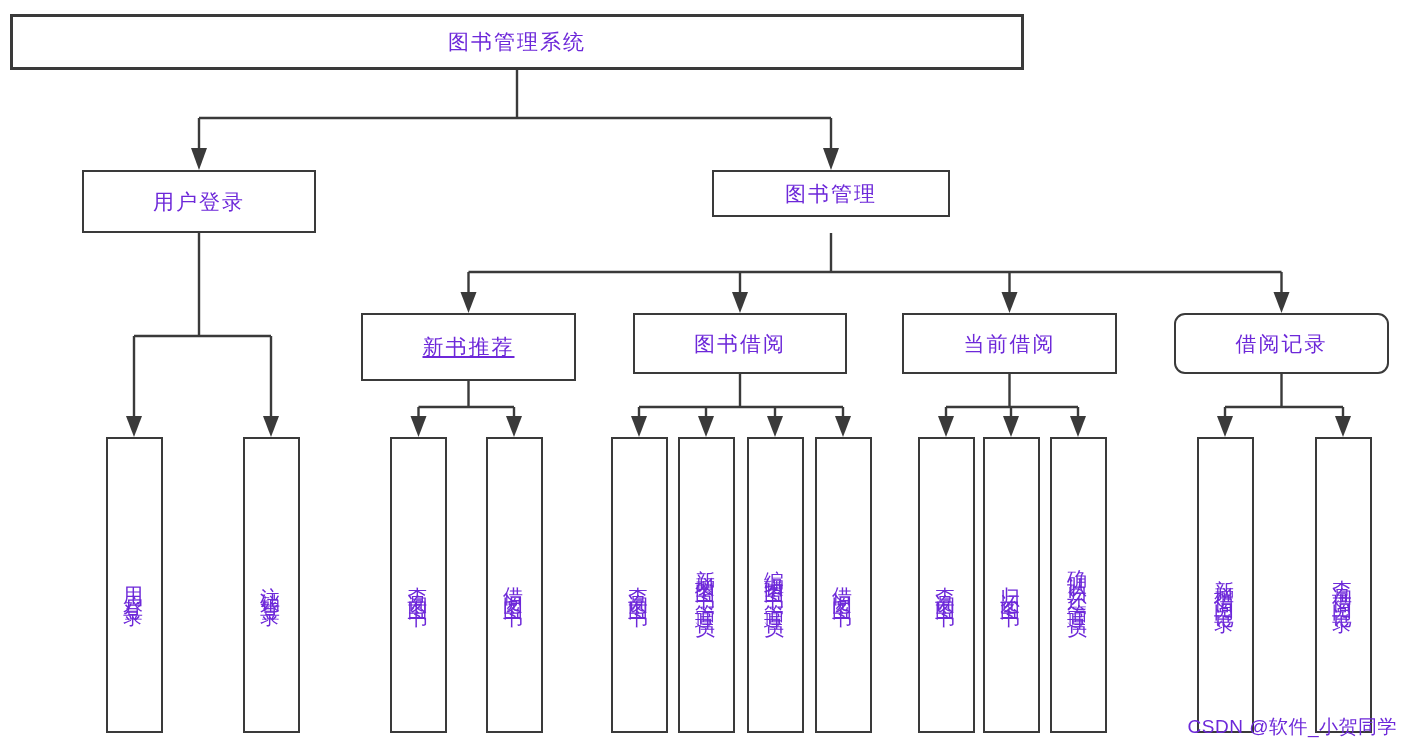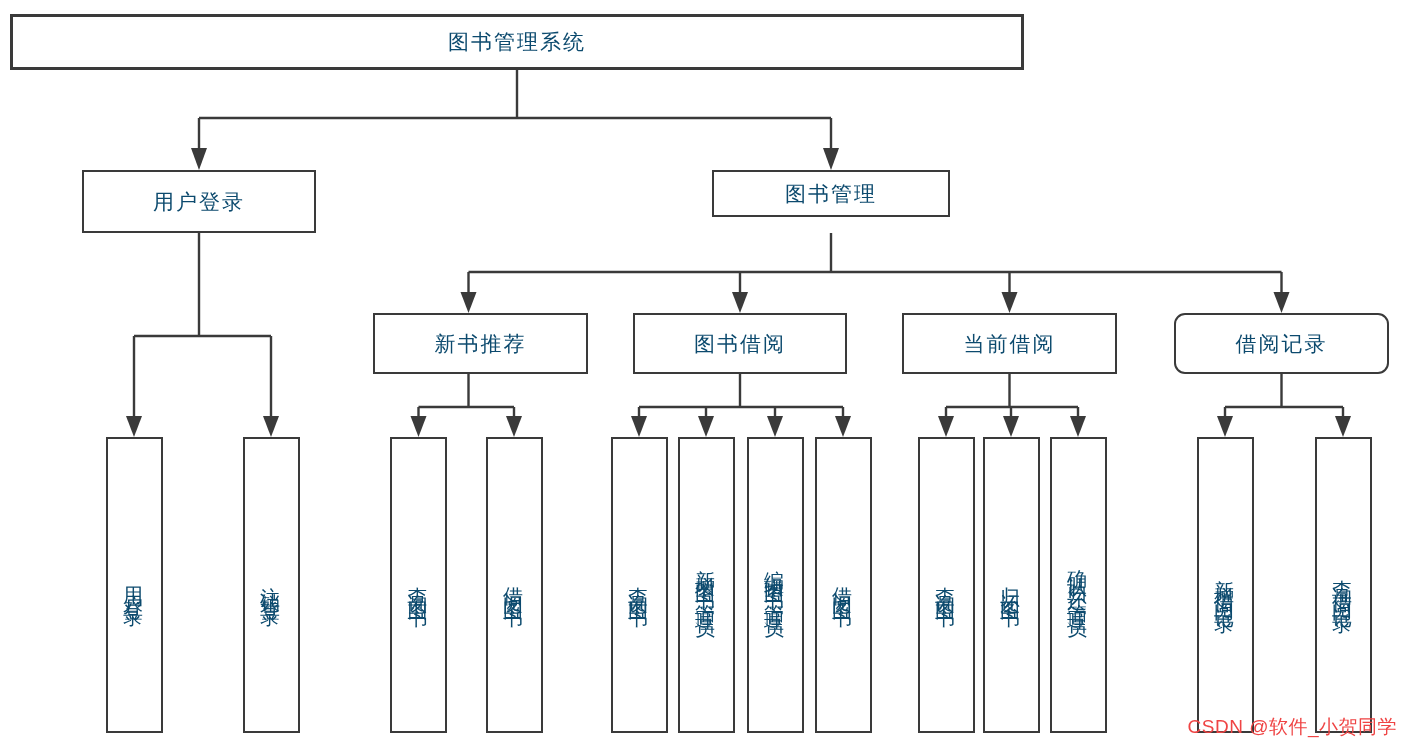--- a/index.html
+++ b/index.html
@@ -3,33 +3,33 @@
 <meta charset="utf-8">
 <style>
   html,body { margin:0; padding:0; background:#ffffff; }
   .canvas {
     position:relative; width:1405px; height:747px; background:#ffffff;
     font-family:"Liberation Sans", sans-serif; overflow:hidden;
   }
   .connectors { position:absolute; left:0; top:0; }
   .node {
     position:absolute; box-sizing:border-box; background:#ffffff;
-    border:2.6px solid #3a3a3a; color:#0c4a6e;
+    border:2.6px solid #3a3a3a; color:#6d28d9;
     display:flex; align-items:center; justify-content:center;
     white-space:nowrap;
   }
   .h { font-size:21px; letter-spacing:2px; }
   .root-node { border-width:3px; }
   .v {
     writing-mode:vertical-rl; text-orientation:mixed;
     font-size:20px; letter-spacing:7px;
   }
   .watermark {
     position:absolute; right:8px; bottom:7px;
-    font-size:19px; color:#ef4444; letter-spacing:0.5px;margin-top:38px;
+    font-size:19px; color:#6d28d9; letter-spacing:0.5px;margin-top:38px;
   }
 </style>
 </head>
 <body>
 
 <div class="canvas">
 
   <svg class="connectors" width="1405" height="747" viewBox="0 0 1405 747">
     <g stroke="#3a3a3a" stroke-width="2.4" fill="none">
 
@@ -71,21 +71,21 @@
       <polygon points="1217,416 1233,416 1225,437"></polygon>
       <polygon points="1335,416 1351,416 1343,437"></polygon>
     </g>
   </svg>
 
   <div class="node h root-node" style="left:10px; top:14px; width:1014px; height:56px;">图书管理系统</div>
 
   <div class="node h" style="left:82px; top:170px; width:234px; height:63px;">用户登录</div>
   <div class="node h" style="left:712px; top:170px; width:238px; height:47px;">图书管理</div>
 
-  <div class="node h" style="left:373px; top:313px; width:215px; height:61px;">新书推荐</div>
+  <div class="node h" style="left:361px; top:313px; width:215px; height:68px;text-decoration:underline;">新书推荐</div>
   <div class="node h" style="left:902px; top:313px; width:215px; height:61px;">当前借阅</div>
   <div class="node h" style="left:633px; top:313px; width:214px; height:61px;">图书借阅</div>
   <div class="node h" style="left:1174px; top:313px; width:215px; height:61px;border-radius:11px;">借阅记录</div>
 
   <div class="node v" style="left:105.5px; top:437px; width:57px; height:296px;">用户登录</div>
   <div class="node v" style="left:242.5px; top:437px; width:57px; height:296px;">注销登录</div>
 
   <div class="node v" style="left:390px; top:437px; width:57px; height:296px;">查询图书</div>
   <div class="node v" style="left:485.5px; top:437px; width:57px; height:296px;">借阅图书</div>
 

